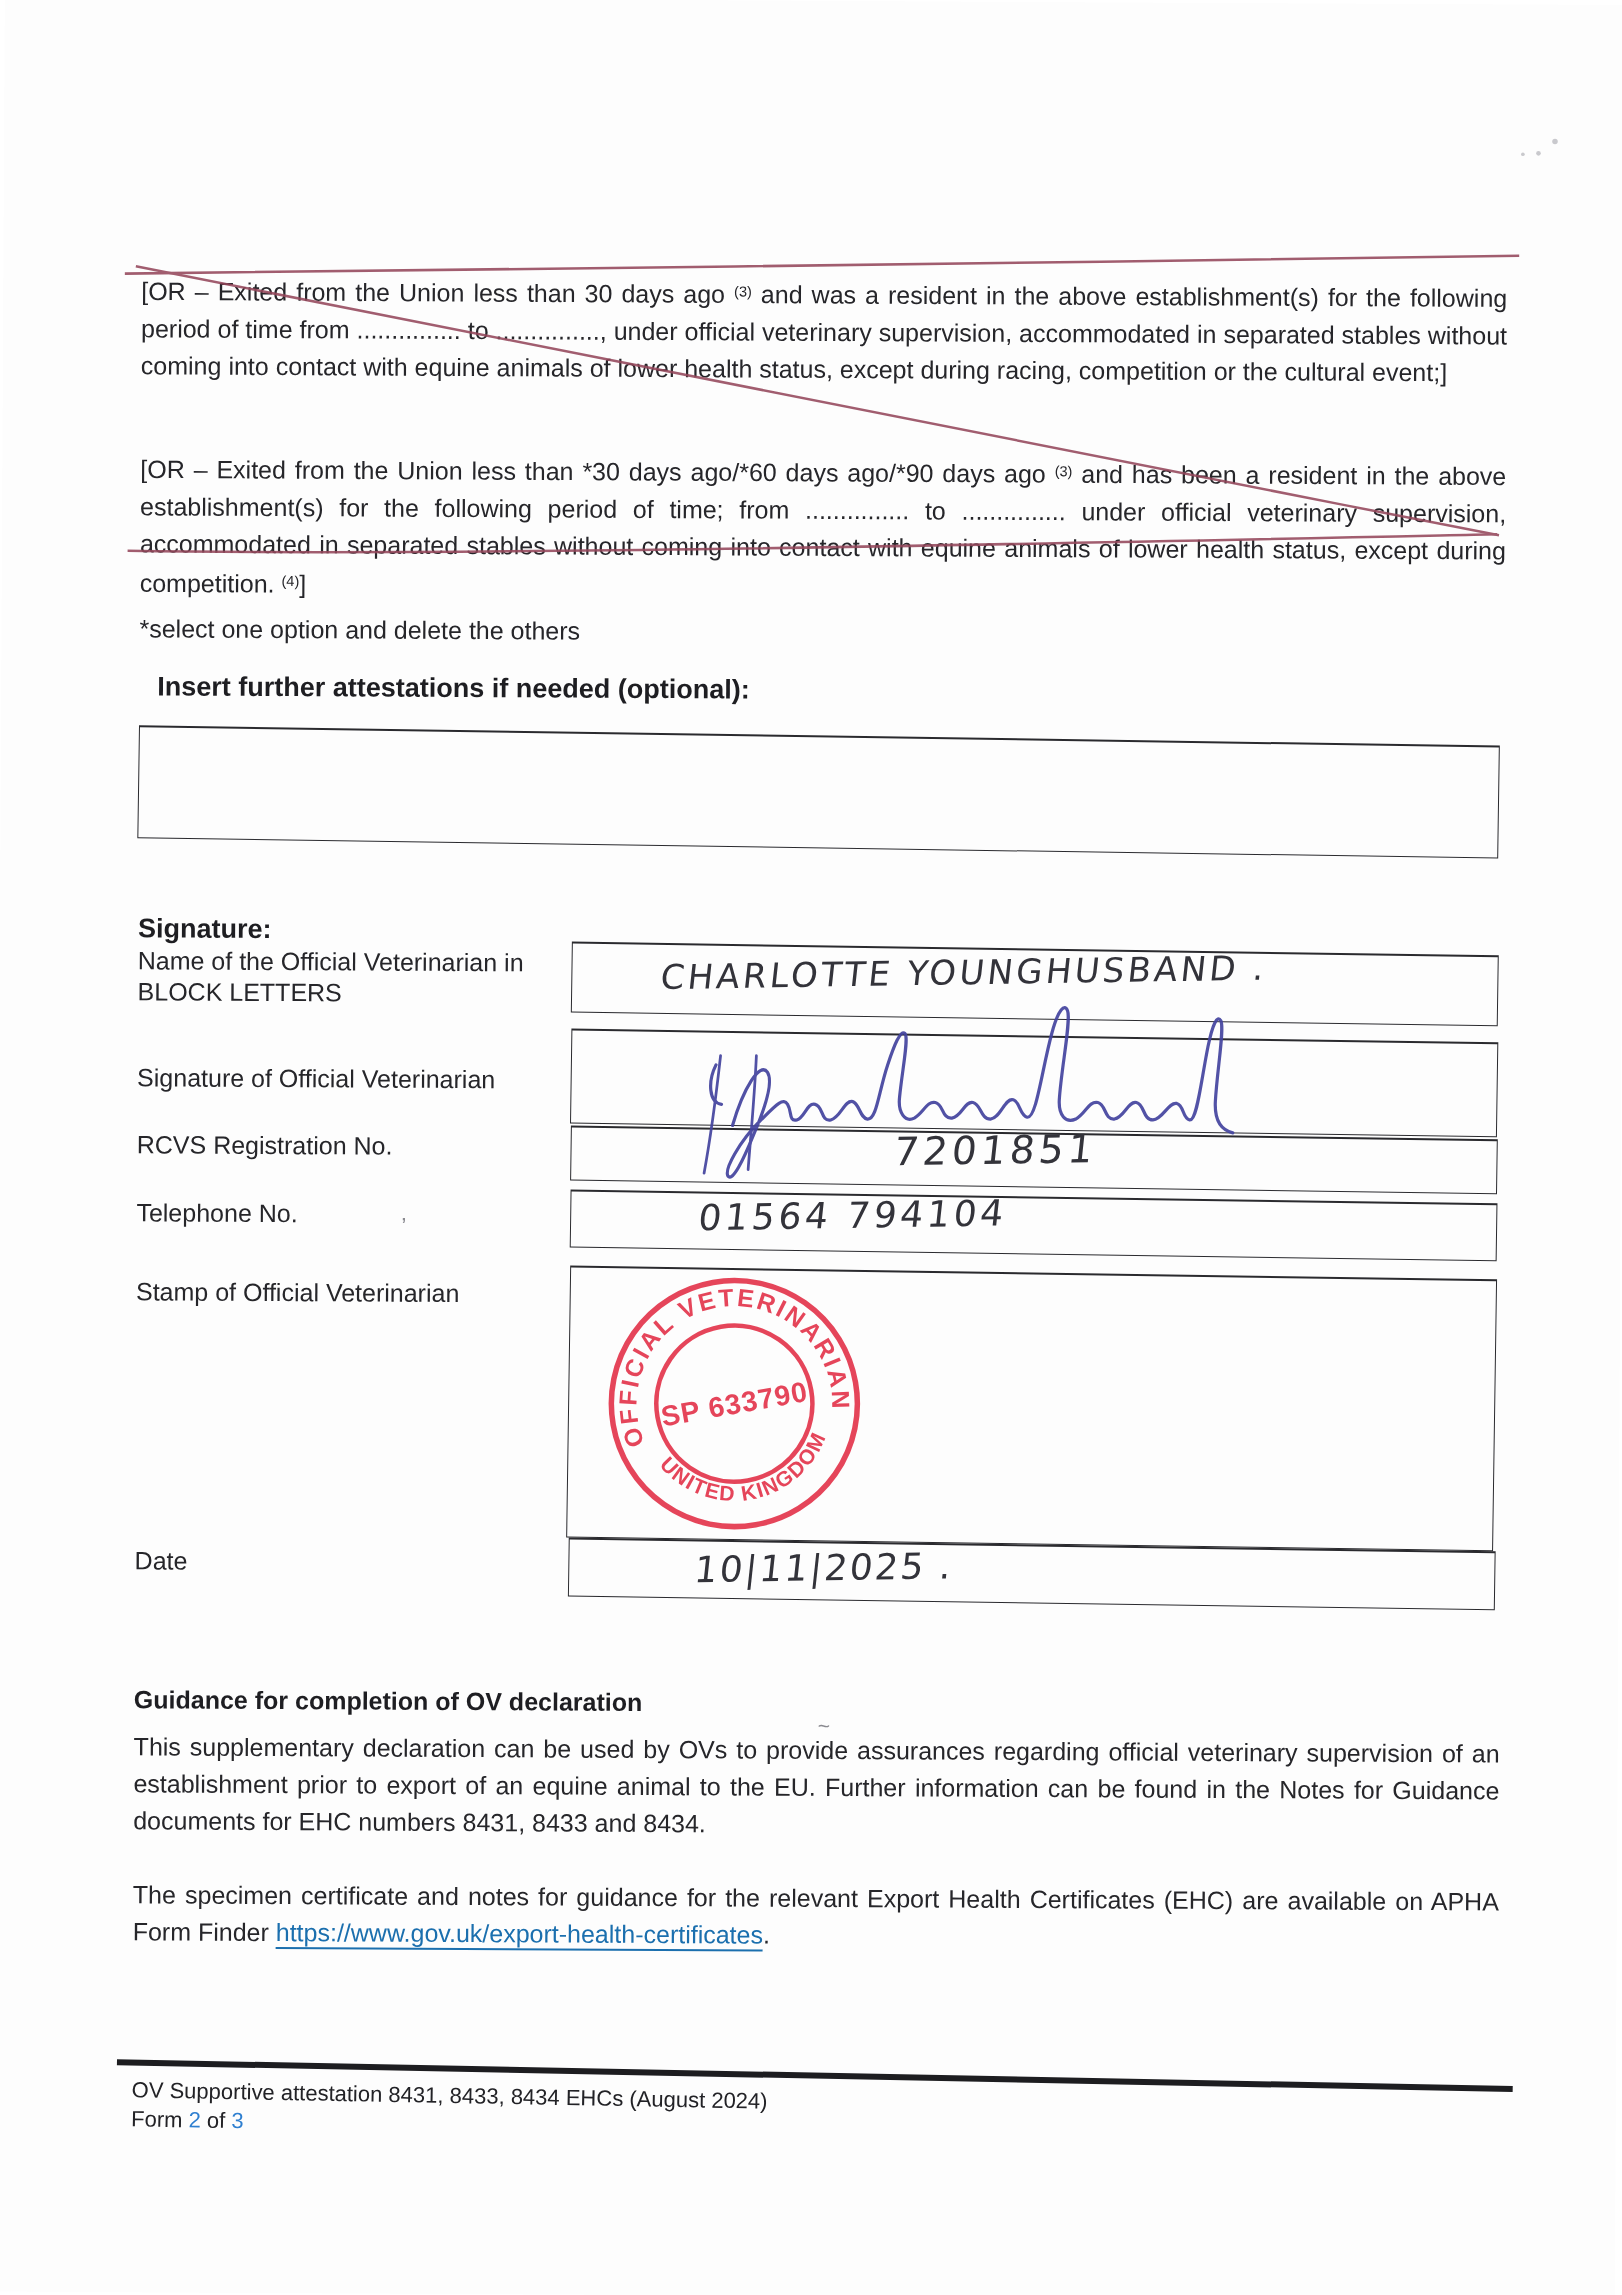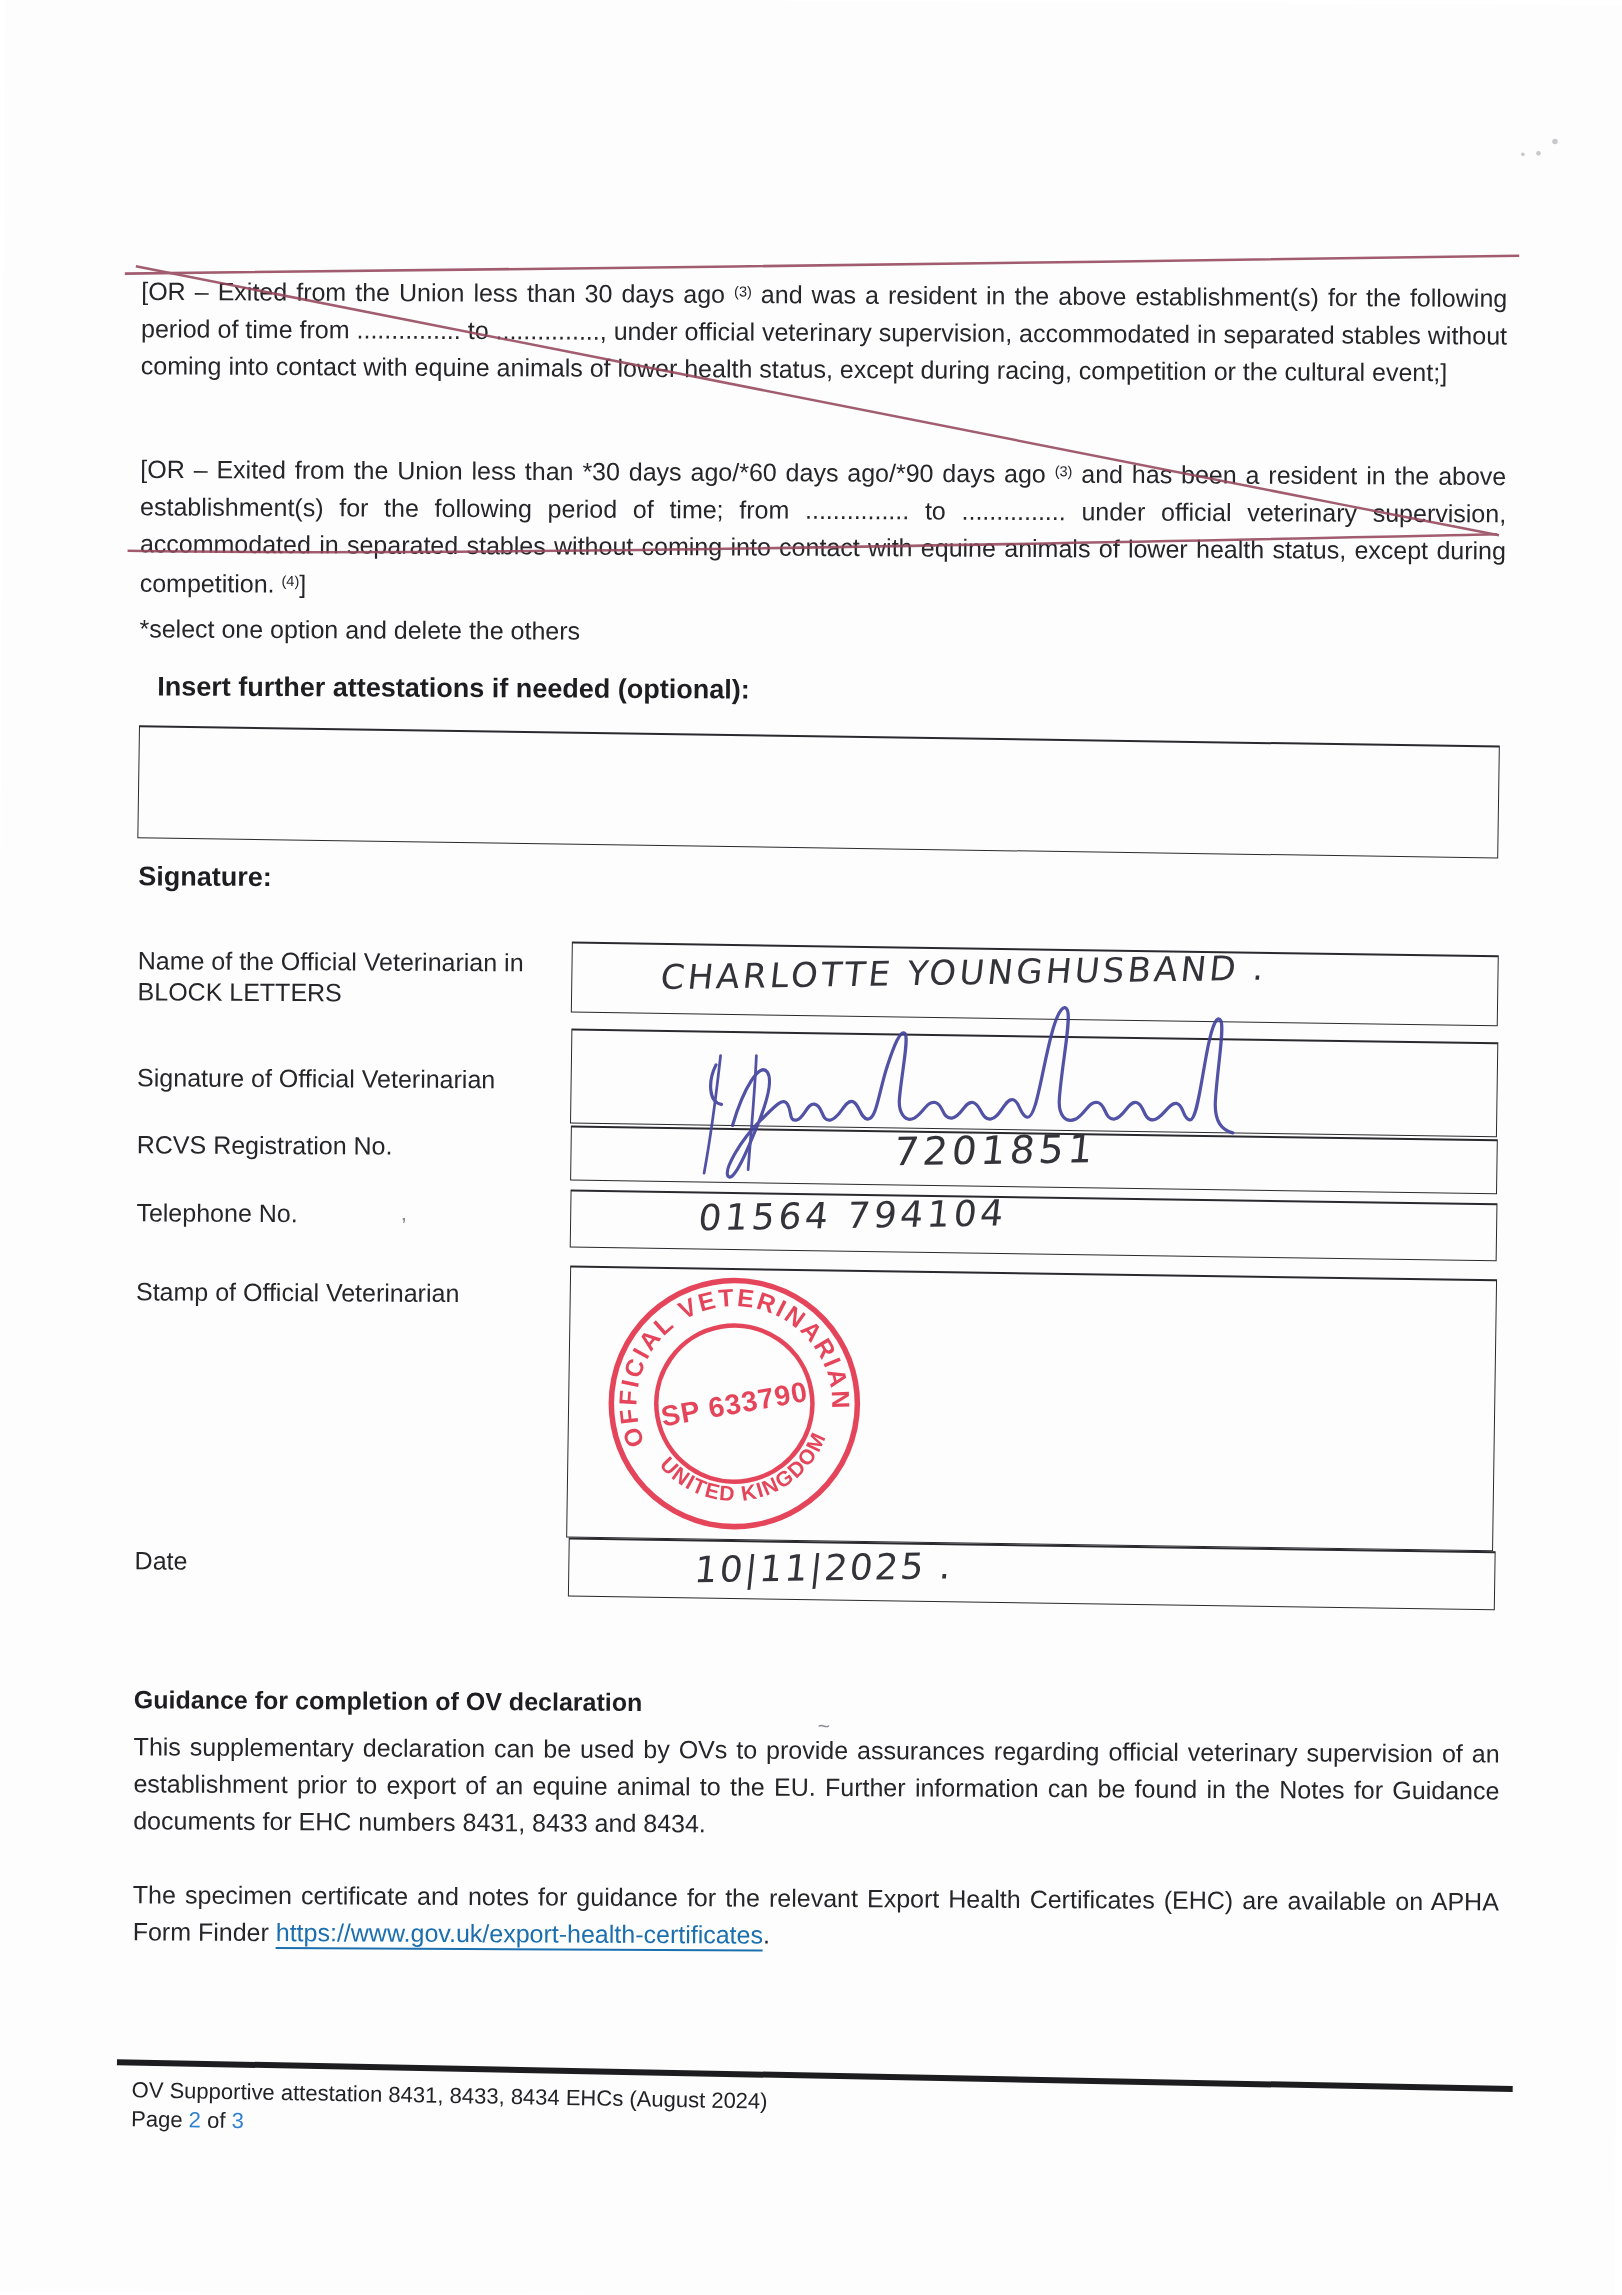--- a/index.html
+++ b/index.html
@@ -32,21 +32,21 @@
   <p class="abs para" style="left:138px;top:248px;"><span>[OR – Exited from the Union less than 30 days ago </span><sup>(3)</sup><span> and was a resident in the above establishment(s) for the following period of time from ............... to ..............., under official veterinary supervision, accommodated in separated stables without coming into contact with equine animals of lower health status, except during racing, competition or the cultural event;]</span></p>
 
   <p class="abs para" style="left:138px;top:426px;"><span>[OR – Exited from the Union less than *30 days ago/*60 days ago/*90 days ago </span><sup>(3)</sup><span> and has been a resident in the above establishment(s) for the following period of time; from ............... to ............... under official veterinary supervision, accommodated in separated stables without coming into contact with equine animals of lower health status, except during competition. </span><sup>(4)</sup><span>]</span></p>
 
   <p class="abs note" style="left:138px;top:592px;">*select one option and delete the others</p>
 
   <h3 class="abs h-bold" style="left:156px;top:674px;font-size:27px;margin:0;">Insert further attestations if needed (optional):</h3>
 
   <div class="abs box" style="left:138px;top:728px;width:1359px;height:110px;"></div>
 
-  <h3 class="abs h-bold" style="left:138px;top:864px;font-size:27px;margin:0;">Signature:</h3>
+  <h3 class="abs h-bold" style="left:138px;top:916px;font-size:27px;margin:0;">Signature:</h3>
 
   <div class="abs label" style="left:138px;top:948px;width:473px;">Name of the Official Veterinarian in BLOCK LETTERS</div>
   <div class="abs label" style="left:138px;top:1065px;width:505px;">Signature of Official Veterinarian</div>
   <div class="abs label" style="left:138px;top:1132px;width:505px;">RCVS Registration No.</div>
   <div class="abs label" style="left:138px;top:1200px;width:505px;">Telephone No.</div>
   <div class="abs label artifact" style="left:403px;top:1212px;font-size:23px;">’</div>
   <div class="abs label" style="left:138px;top:1279px;width:505px;">Stamp of Official Veterinarian</div>
   <div class="abs label" style="left:138px;top:1548px;width:275px;">Date</div>
 
   <div class="abs box" style="left:572px;top:942px;width:925px;height:68px;"></div>
@@ -66,21 +66,21 @@
   <p class="abs guide" style="left:138px;top:1731px;margin:0;">This supplementary declaration can be used by OVs to provide assurances regarding official veterinary supervision of an establishment prior to export of an equine animal to the EU. Further information can be found in the Notes for Guidance documents for EHC numbers 8431, 8433 and 8434.</p>
 
   <p class="abs guide" style="left:138px;top:1879px;margin:0;">
     <span>The specimen certificate and notes for guidance for the relevant Export Health Certificates (EHC) are available on APHA Form Finder </span><a class="doclink" href="#">https://www.gov.uk/export-health-certificates</a><span>.</span>
   </p>
 
   <div class="abs footer-rule" style="left:123px;top:2062px;width:1396px;height:6px;"></div>
   <div class="abs footer-text" style="left:138px;top:2079px;">
     <div>OV Supportive attestation 8431, 8433, 8434 EHCs (August 2024)</div>
     <div>
-      <span>Page</span>
+      <span>Form</span>
       <span class="pgnum">2</span>
       <span>of</span>
       <span class="pgnum">3</span>
     </div>
   </div>
 </div>
 
 <svg id="overlay" viewBox="0 0 3534 5000" width="1622" height="2295" xmlns="http://www.w3.org/2000/svg">
 
   <g stroke="#95485c" stroke-width="5.5" fill="none" opacity="0.88">

